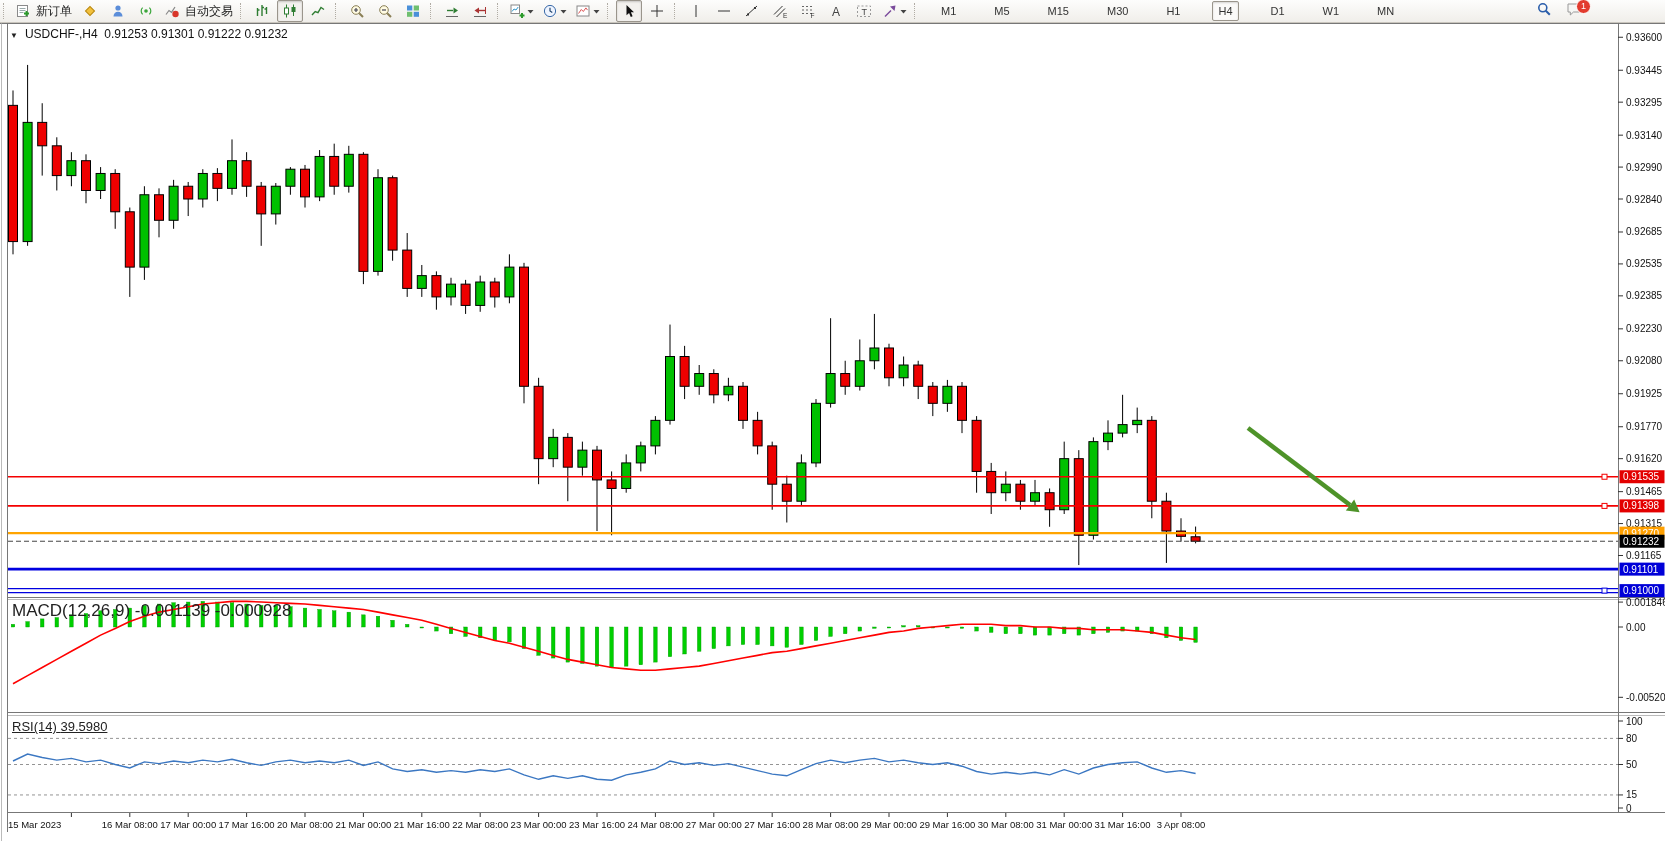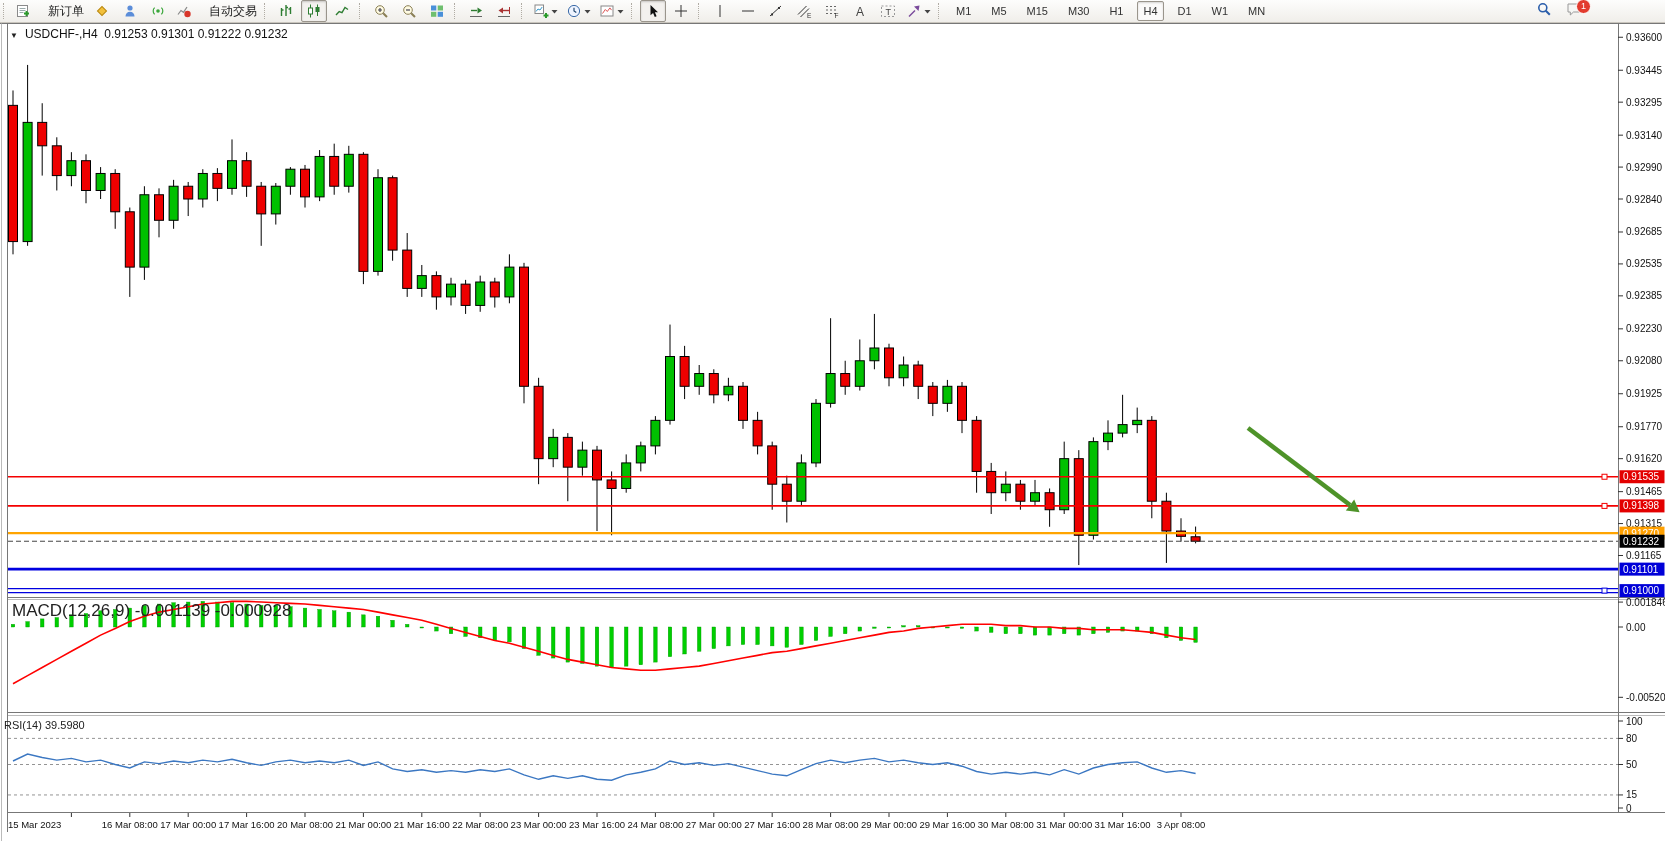--- a/index.html
+++ b/index.html
@@ -5,36 +5,36 @@
   html,body{margin:0;padding:0;background:#fff;width:1665px;height:843px;overflow:hidden;
     font-family:"Liberation Sans","DejaVu Sans",sans-serif;-webkit-font-smoothing:antialiased;}
   #toolbar{position:absolute;left:0;top:0;width:1665px;height:22px;
     background:linear-gradient(#fdfdfc,#f0eeea);border-bottom:1px solid #c9c5bd;
     display:flex;align-items:center;white-space:nowrap;z-index:5;}
   .grip{width:3px;height:16px;border-left:1px dotted #b0aca4;margin:0 4px 0 3px;}
   .tb-btn{height:20px;min-width:20px;display:inline-flex;align-items:center;justify-content:center;
     padding:0 2px;margin:0 1px;border:1px solid transparent;border-radius:2px;cursor:default;}
   .tb-btn.active{border-color:#9a958c;background:#f3f1ee;box-shadow:inset 0 1px 2px rgba(0,0,0,.18);}
   .tb-btn svg{display:block;}
-  .tb-label{font-size:12px;color:#222;margin-left:17px;}
-  .tf-btn{height:18px;display:inline-flex;align-items:center;padding:0 5px;margin:0 4px;
+  .tb-label{font-size:12px;color:#222;margin-left:5px;}
+  .tf-btn{height:18px;display:inline-flex;align-items:center;padding:0 5px;margin:0 13px;
     font-size:11px;color:#333;border:1px solid transparent;border-radius:2px;}
   .tf-btn.active{border-color:#9a958c;background:#fbfaf9;box-shadow:inset 0 1px 2px rgba(0,0,0,.15);}
   .caret{margin-left:2px;}
   #tb-right{position:absolute;left:1534px;top:0;height:22px;display:flex;align-items:center;gap:10px;}
   .icon-btn{position:relative;display:inline-flex;align-items:center;justify-content:center;width:20px;height:20px;}
   .badge{position:absolute;top:-2px;right:-7px;background:#e23b2e;color:#fff;border-radius:50%;
     width:13px;height:13px;font-size:9px;line-height:13px;text-align:center;border:1px solid #fff;}
   #chart-wrap{position:absolute;left:0;top:22px;width:1665px;height:821px;}
   #chart-svg{position:absolute;left:0;top:0;}
   .overlay{position:absolute;pointer-events:none;color:#111;text-align:center;}
   #symbol-title{left:10px;top:5px;font-size:12px;}
   #symbol-title .tri{font-size:8px;color:#222;margin-right:7px;pointer-events:auto;}
   #macd-label{left:12px;top:579px;font-size:17px;color:#222;}
-  #rsi-label{left:4px;top:697px;font-size:11px;color:#222;}
+  #rsi-label{left:12px;top:697px;font-size:13px;color:#222;text-decoration:underline;}
 </style>
 </head>
 <body>
 
 <div id="toolbar">
     <span class="grip"></span>
     <span class="tb-btn">
       <span>
         <svg width="16" height="16" viewBox="0 0 16 16">
           <rect x="2.5" y="2.5" width="10" height="11" fill="#fff" stroke="#8a8a8a"></rect>

